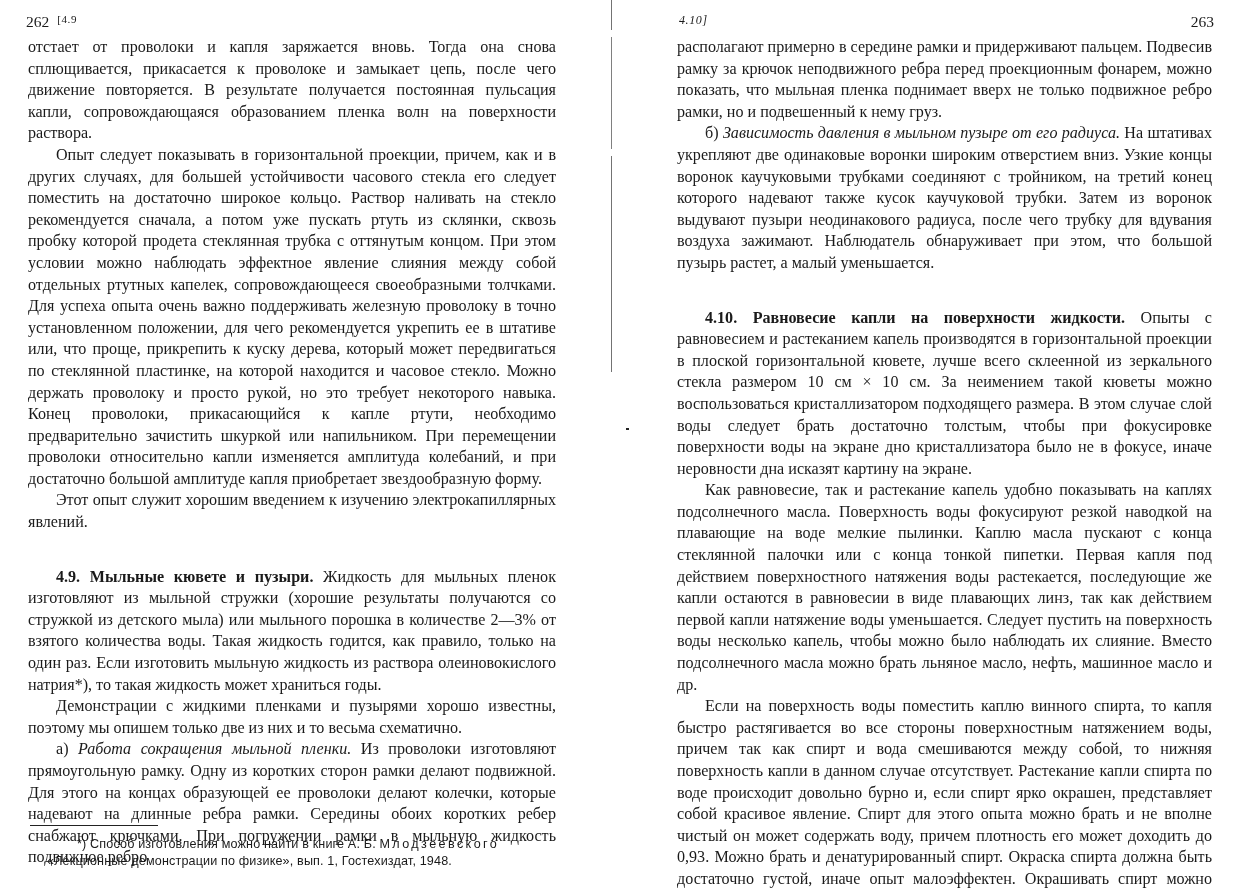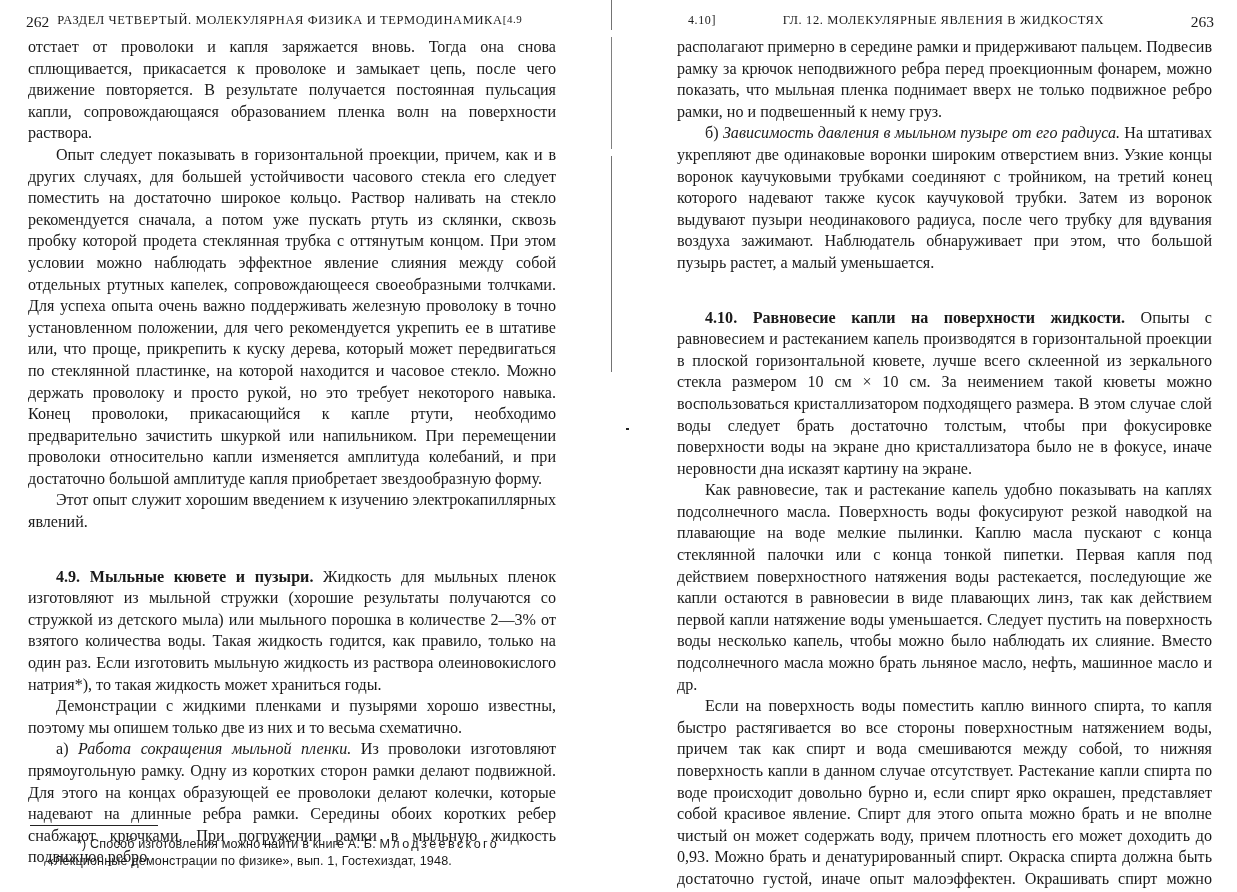--- a/index.html
+++ b/index.html
@@ -58,21 +58,20 @@
   </style>
 </head>
 <body>
 
 <div class="gutter-line"></div>
 <div class="gutter-dot" style="left:626px; top:428px;"></div>
 
 <section class="page page-left">
   <header class="running-head">
     <span class="pnum">262</span>
-    <span class="rh-title">РАЗДЕЛ ЧЕТВЕРТЫЙ. МОЛЕКУЛЯРНАЯ ФИЗИКА И ТЕРМОДИНАМИКА</span>
     <span class="rh-sec">[4.9</span>
   </header>
 
   <div class="body-text">
     <p>отстает от проволоки и капля заряжается вновь. Тогда она снова сплющивается, прикасается к проволоке и замыкает цепь, после чего движение повторяется. В результате получается постоянная пульсация капли, сопровождающаяся образованием пленка волн на поверхности раствора.</p>
     <p class="indent">Опыт следует показывать в горизонтальной проекции, причем, как и в других случаях, для большей устойчивости часового стекла его следует поместить на достаточно широкое кольцо. Раствор наливать на стекло рекомендуется сначала, а потом уже пускать ртуть из склянки, сквозь пробку которой продета стеклянная трубка с оттянутым концом. При этом условии можно наблюдать эффектное явление слияния между собой отдельных ртутных капелек, сопровождающееся своеобразными толчками. Для успеха опыта очень важно поддерживать железную проволоку в точно установленном положении, для чего рекомендуется укрепить ее в штативе или, что проще, прикрепить к куску дерева, который может передвигаться по стеклянной пластинке, на которой находится и часовое стекло. Можно держать проволоку и просто рукой, но это требует некоторого навыка. Конец проволоки, прикасающийся к капле ртути, необходимо предварительно зачистить шкуркой или напильником. При перемещении проволоки относительно капли изменяется амплитуда колебаний, и при достаточно большой амплитуде капля приобретает звездообразную форму.</p>
     <p class="indent">Этот опыт служит хорошим введением к изучению электрокапиллярных явлений.</p>
 
     <p class="indent gap">
       <span class="sec-num">4.9.</span>
@@ -90,22 +89,21 @@
   <div class="footnote-rule"></div>
   <div class="footnote">
     <span>*) Способ изготовления можно найти в книге А. Б.</span>
     <span class="spaced">Млодзеевского</span>
     <span>«Лекционные демонстрации по физике», вып. 1, Гостехиздат, 1948.</span>
   </div>
 </section>
 
 <section class="page page-right">
   <header class="running-head">
-    <span class="rh-sec" style="margin-left:9px;font-size:12px;">4.10]</span>
-    <span class="rh-title">ГЛ. 12. МОЛЕКУЛЯРНЫЕ ЯВЛЕНИЯ В ЖИДКОСТЯХ</span>
+    <span class="rh-sec" style="margin-left:0;font-size:12px;font-style:italic;">4.10]</span>
     <span class="pnum">263</span>
   </header>
 
   <div class="body-text">
     <p>располагают примерно в середине рамки и придерживают пальцем. Подвесив рамку за крючок неподвижного ребра перед проекционным фонарем, можно показать, что мыльная пленка поднимает вверх не только подвижное ребро рамки, но и подвешенный к нему груз.</p>
     <p class="indent">
       <span>б)</span>
       <span class="subhead">Зависимость давления в мыльном пузыре от его радиуса.</span>
       <span>На штативах укрепляют две одинаковые воронки широким отверстием вниз. Узкие концы воронок каучуковыми трубками соединяют с тройником, на третий конец которого надевают также кусок каучуковой трубки. Затем из воронок выдувают пузыри неодинакового радиуса, после чего трубку для вдувания воздуха зажимают. Наблюдатель обнаруживает при этом, что большой пузырь растет, а малый уменьшается.</span>
     </p>

